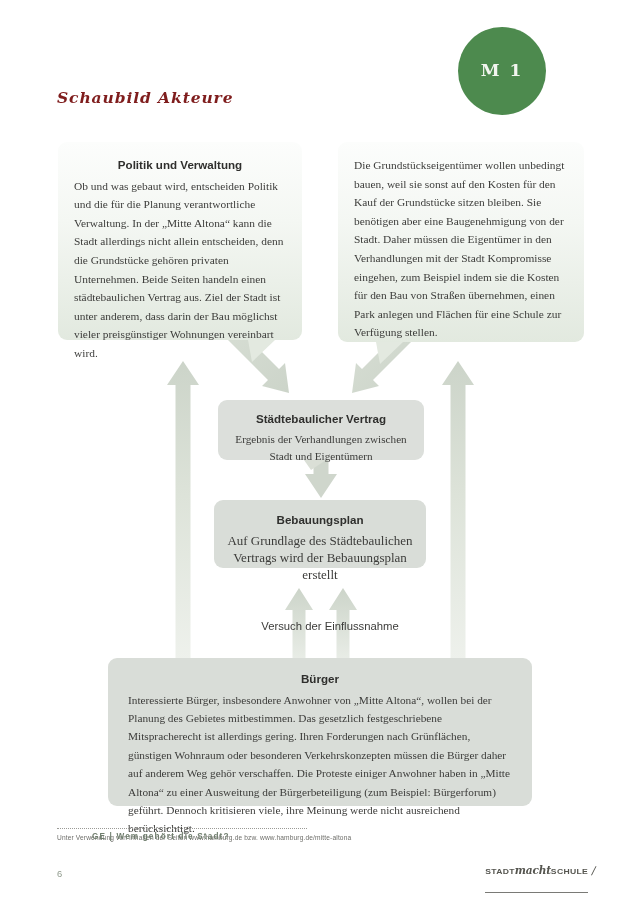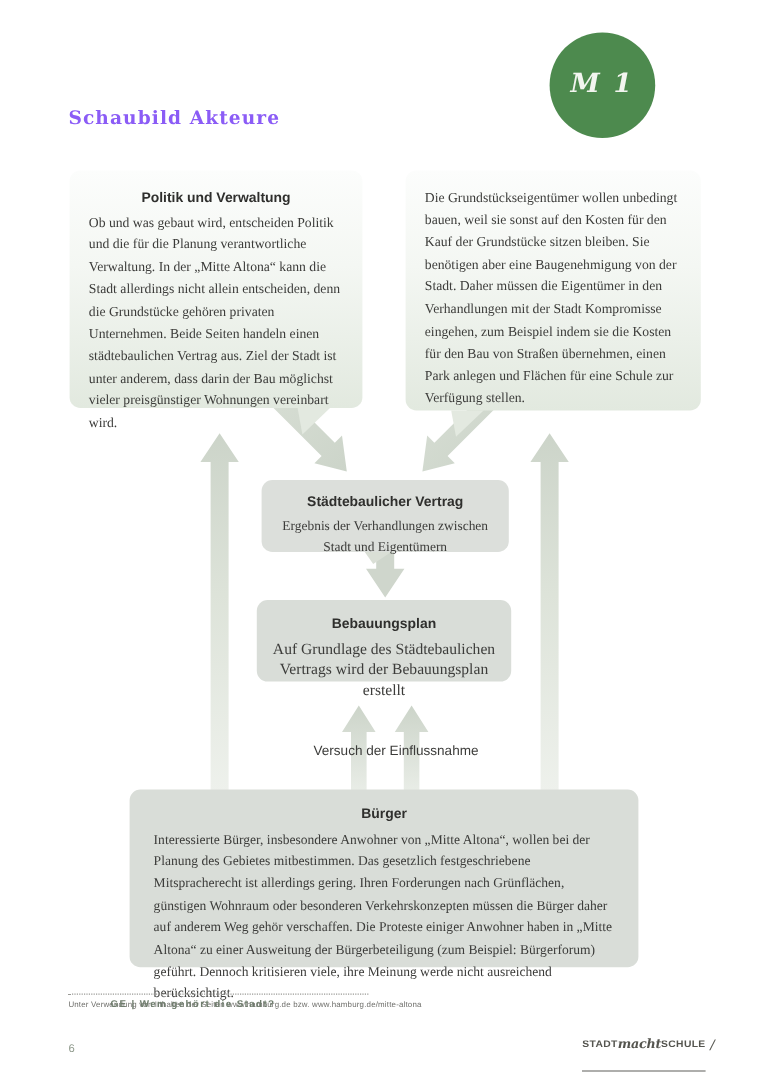--- a/index.html
+++ b/index.html
@@ -32,37 +32,37 @@
     width: 88px;
     height: 88px;
     border-radius: 50%;
     background: #4d8a4e;
     display: flex;
     align-items: center;
     justify-content: center;
   }
   .badge-label {
     font-family: "DejaVu Serif", serif;
-    font-style: italic;
-    font-weight: bold;
-    font-size: 22px;
+    font-weight: bold;
+    font-size: 17px;
     color: #f2f5ef;
     letter-spacing: 2px;
     transform: translateY(-1px);
   }
 
   .page-title {
     position: absolute;
     left: 57px;
     top: 88px;
     font-family: "DejaVu Serif", serif;
+    font-style: italic;
     font-weight: bold;
     font-size: 15.5px;
     letter-spacing: 0.9px;
-    color: #8b5cf6;
+    color: #7f1d1d;
   }
 
   
   .arrow-layer {
     position: absolute;
     left: 0; top: 0;
     width: 640px; height: 905px;
     pointer-events: none;
   }
 

